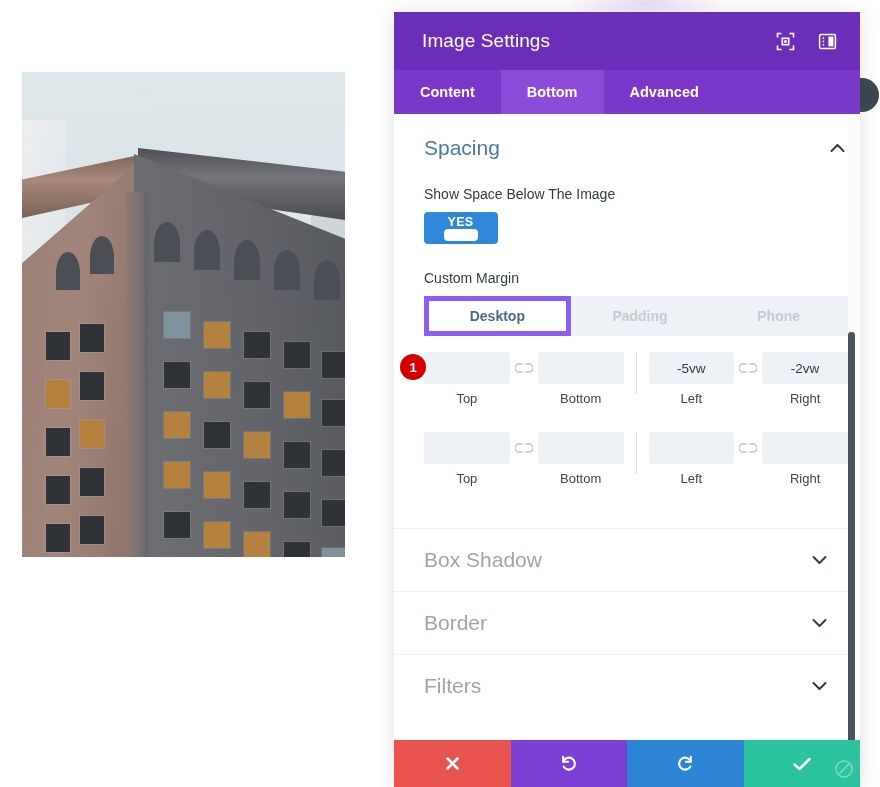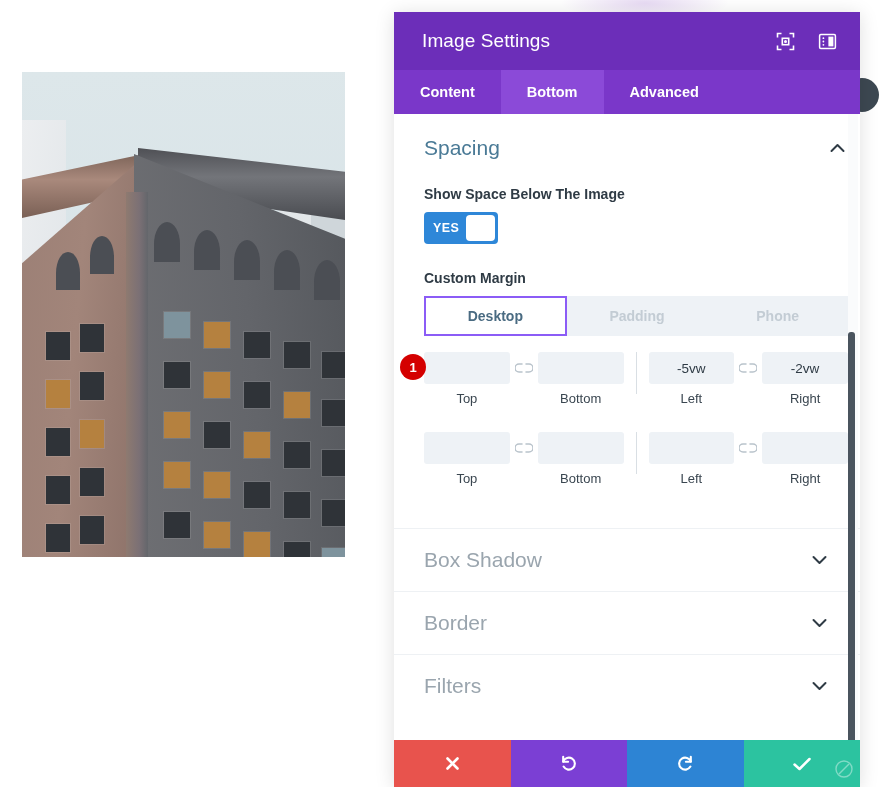--- a/index.html
+++ b/index.html
@@ -219,32 +219,33 @@
   }
   .chev {
     width: 22px; height: 22px;
     display: flex; align-items: center; justify-content: center;
     color: #2f3b45;
   }
 
   .field-label {
     font-size: 14px;
     color: #2f3b45;
-    font-weight: bold;
+    font-weight: normal;
     margin: 26px 0 10px 0;
   }
 
   
   .toggle {
     width: 74px; height: 32px;
     background: #2e87d8;
     border-radius: 4px;
     display: flex; align-items: center;
     padding: 3px;
     cursor: pointer;
+    flex-direction: column;
   }
   .toggle-text {
     color: #ffffff;
     font-size: 12.5px;
     font-weight: bold;
     padding: 0 7px 0 6px;
     letter-spacing: .4px;
   }
   .toggle-knob {
     width: 34px; height: 26px;
@@ -264,21 +265,21 @@
     font-size: 14px;
     font-weight: bold;
     background: #eef2f6;
     color: #c3ccd4;
     border: 1px solid transparent;
     cursor: pointer;
   }
   .dev-tab.active {
     background: #ffffff;
     color: #4a6b82;
-    border: 2px solid #8b5cf6;
+    border: 5px solid #8b5cf6;
   }
 
   
   .spacing-row {
     display: flex;
     align-items: flex-start;
     margin-top: 16px;
     position: relative;
   }
   .pair {

